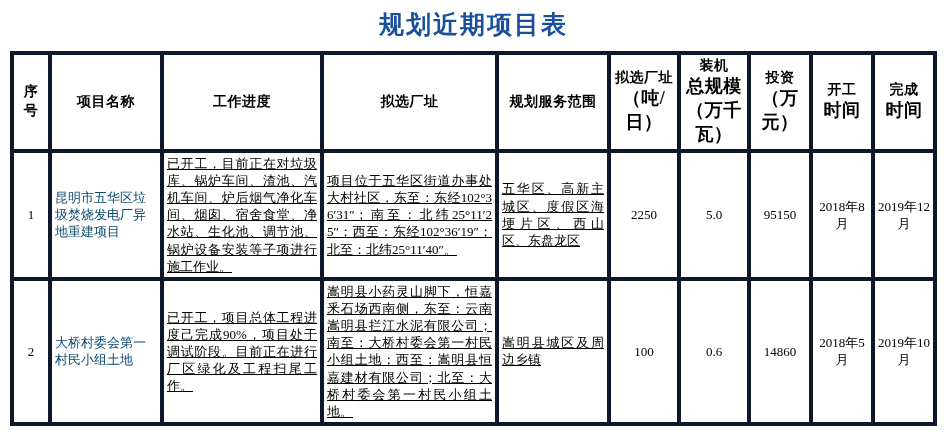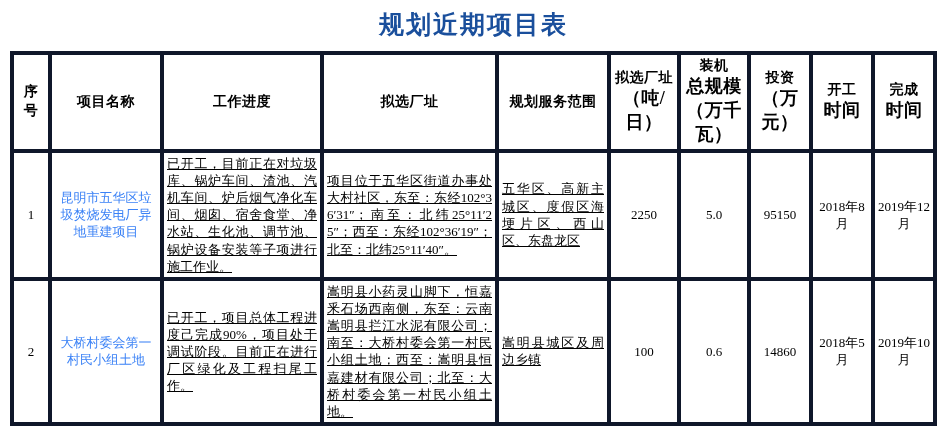--- a/index.html
+++ b/index.html
@@ -65,22 +65,21 @@
   .c-start     { width: 62px; }
   .c-finish    { width: 62px; }
 
   td.center { text-align: center; }
   td.just {
     text-align: justify;
     text-align-last: left;
     text-decoration: underline;
   }
   td.name {
-    text-align: center;
-    color: #3b82f6;
+    color: #0c4a6e;
     font-size: 13px;
     line-height: 1.5;
   }
   .th-sub {
     display: block;
     font-size: 18px;
   }
 </style>
 </head>
 <body>

